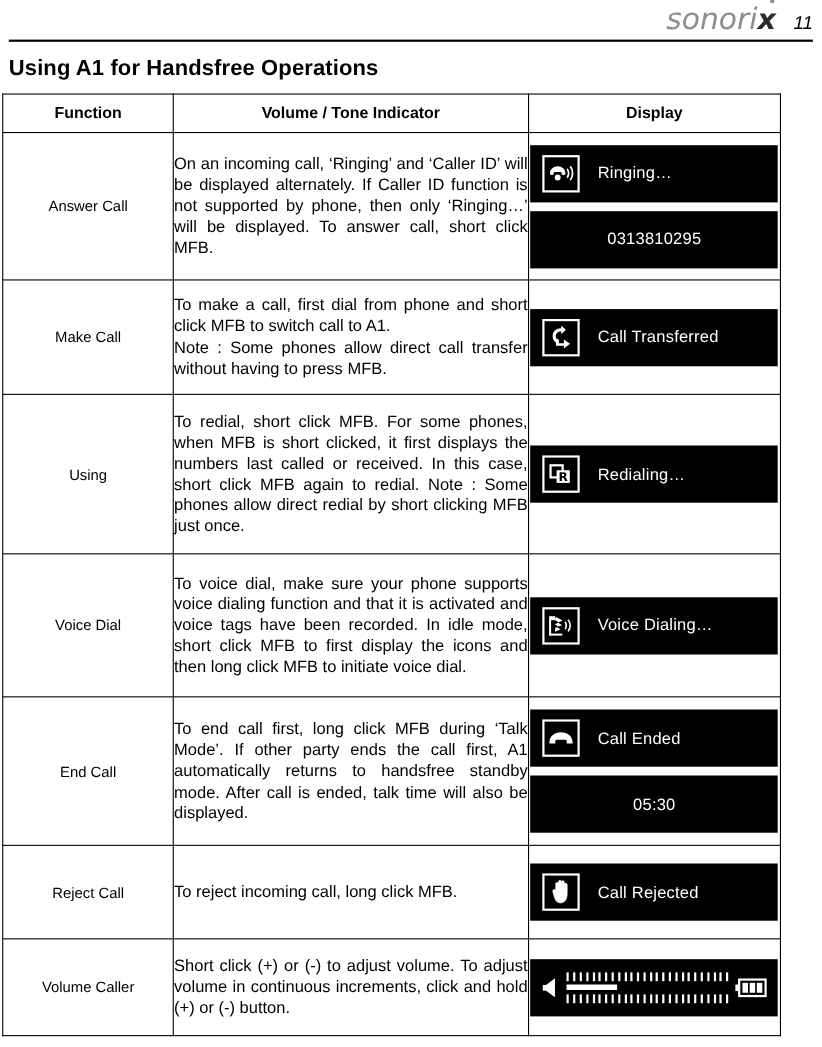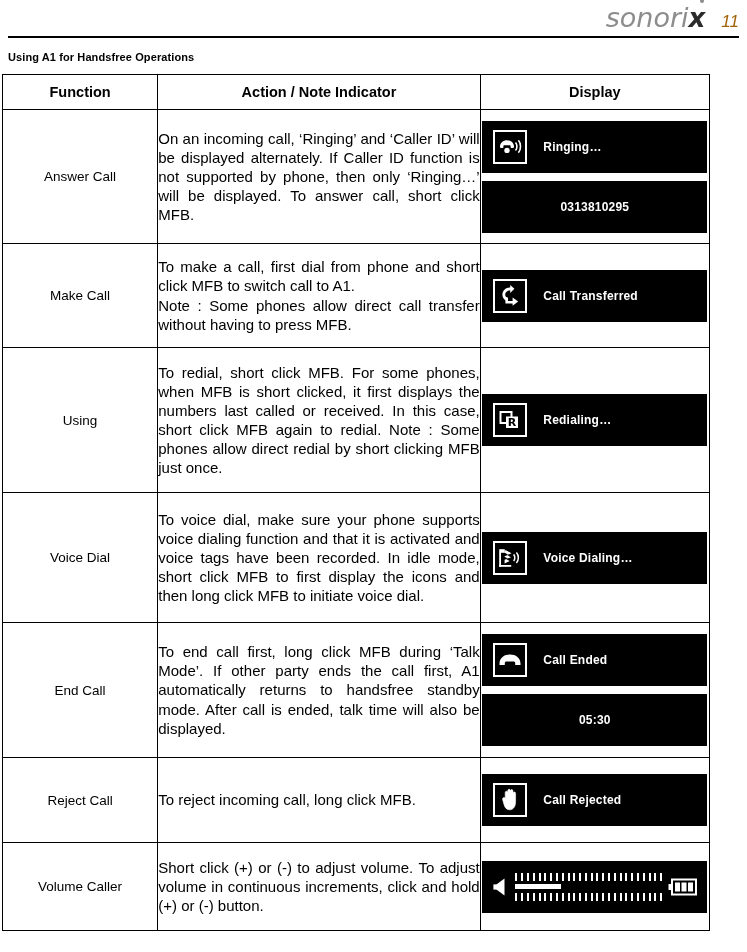--- a/index.html
+++ b/index.html
@@ -48,35 +48,35 @@
     position: absolute;
     right: 3px;
     top: -3px;
     width: 4px;
     height: 4px;
     background: #8d8d8d;
     border-radius: 50%;
   }
   .page-number {
     font-size: 17px;
-    color: #a16207;
+    color: #000000;
     font-weight: 400;
   }
   .header-rule {
     position: absolute;
     left: 8px;
     right: 8px;
     top: 36px;
     height: 2px;
     background: #000;
   }
 
   
   .section-title {
-    font-size: 11px;
+    font-size: 20px;
     font-weight: bold;
     margin: 9px 0 0 8px;
     letter-spacing: 0.1px;
   }
 
   
   .ops-table {
     border-collapse: collapse;
     margin: 11px 0 0 2px;
     width: 708px;
@@ -141,22 +141,22 @@
     color: #ffffff;
     display: flex;
     align-items: center;
     position: relative;
     box-sizing: border-box;
   }
   .lcd.centered {
     justify-content: center;
   }
   .lcd-label {
-    font-size: 12px;
-    font-weight: bold;
+    font-size: 15px;
+    font-weight: normal;
     letter-spacing: 0.2px;
   }
   .lcd-label.offset {
     margin-left: 16px;
   }
   .lcd-icon-box {
     width: 34px;
     height: 34px;
     border: 2px solid #ffffff;
     margin-left: 11px;
@@ -221,21 +221,21 @@
 
 <table class="ops-table">
   <colgroup>
     <col class="col-fn">
       <col class="col-act">
       <col class="col-disp">
   </colgroup>
   <thead>
     <tr>
       <th>Function</th>
-      <th>Action / Note Indicator</th>
+      <th>Volume / Tone Indicator</th>
       <th>Display</th>
     </tr>
   </thead>
   <tbody>
 
     <tr style="height:134px">
       <td class="fn-cell">Answer Call</td>
       <td class="act-cell">
         <p>On an incoming call, ‘Ringing’ and ‘Caller ID’ will be displayed alternately. If Caller ID function is not supported by phone, then only ‘Ringing…’ will be displayed. To answer call, short click MFB.</p>
       </td>

